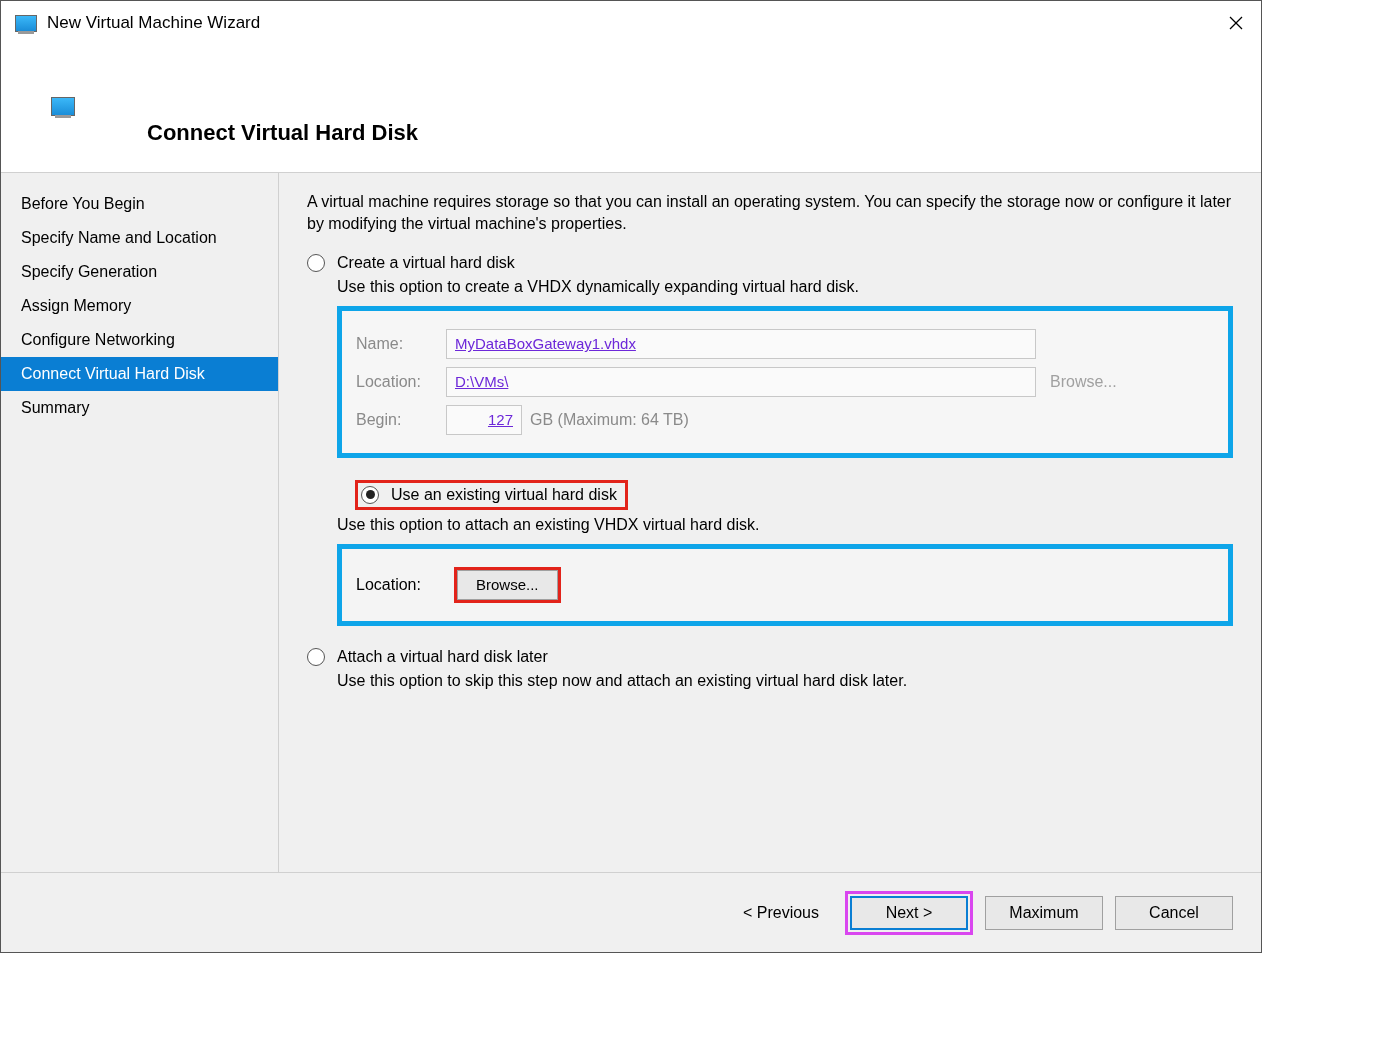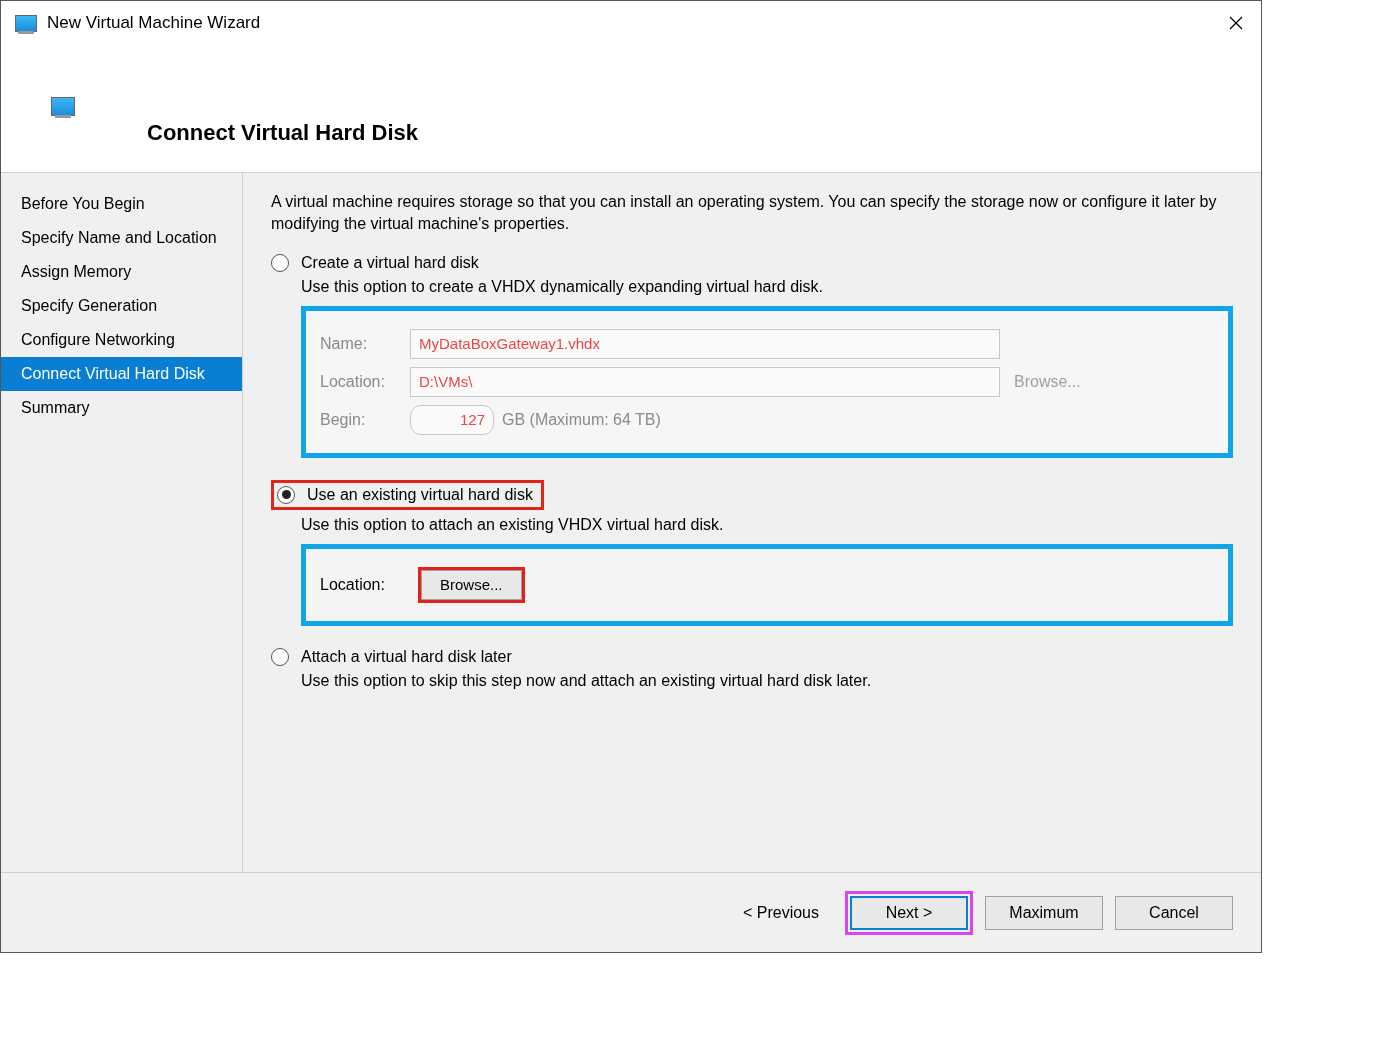--- a/index.html
+++ b/index.html
@@ -8,38 +8,38 @@
 .titlebar .app-icon { width: 22px; height: 17px; margin-right: 10px; background: linear-gradient(#3bb8f8,#1a8dd8); border: 1px solid #666; position: relative; }
 .titlebar .app-icon:after { content: ""; position: absolute; bottom: -3px; left: 2px; right: 2px; height: 3px; background: #999; }
 .titlebar .title { font-size: 17px; }
 .titlebar .close { margin-left: auto; width: 50px; height: 44px; display: flex; align-items: center; justify-content: center; cursor: pointer; }
 .titlebar .close svg { width: 14px; height: 14px; }
 .header { height: 128px; padding: 48px 0 0 50px; display: flex; align-items: center; border-bottom: 1px solid #d0d0d0; }
 .header .hicon { width: 24px; height: 19px; background: linear-gradient(#3bb8f8,#1a8dd8); border: 1px solid #666; position: relative; margin-right: 72px; align-self: flex-start; margin-top: 4px; }
 .header .hicon:after { content:""; position:absolute; bottom:-3px; left:3px; right:3px; height:3px; background:#999; }
 .header h1 { font-size: 22px; font-weight: 700; }
 .content { display: flex; position: absolute; top: 172px; bottom: 80px; left: 0; right: 0; background: #f0f0f0; }
-.sidebar { width: 242px; border-right: 1px solid #d0d0d0; padding-top: 14px; }
+.sidebar { width: 278px; border-right: 1px solid #d0d0d0; padding-top: 14px; }
 .sidebar .step { padding: 8px 20px; font-size: 16px; cursor: pointer; }
 .sidebar .step.active { background: #0a7ed3; color: #fff; }
 .main { flex: 1; padding: 18px 28px 0 28px; font-size: 16px; }
 .main .intro { line-height: 1.4; margin-bottom: 18px; }
 .optrow { display: flex; align-items: center; margin-bottom: 6px; }
 .radio { width: 18px; height: 18px; border: 1.5px solid #555; border-radius: 50%; margin-right: 12px; background: #fff; display: flex; align-items: center; justify-content: center; cursor: pointer; }
 .radio.checked:after { content:""; width: 9px; height: 9px; background: #222; border-radius: 50%; }
 .optdesc { margin-left: 30px; margin-top: 4px; margin-bottom: 10px; }
 .panel { border: 5px solid #0ea5e9; background: #f6f6f6; margin-left: 30px; padding: 10px 14px; margin-bottom: 22px; }
 .panel.disabled { color: #8a8a8a; }
 .prow { display: flex; align-items: center; margin: 8px 0; }
 .plabel { width: 90px; }
 input.txt { border: 1px solid #c8c8c8; background: #fff; height: 30px; padding: 0 8px; font-family: inherit; font-size: 15px; }
-.panel.disabled input.txt { color: #ef4444; background: #fafafa; }
+.panel.disabled input.txt { color: #6d28d9; background: #fafafa; text-decoration: underline; }
 .namefield { width: 590px; }
 .locfield { width: 590px; }
-.sizefield { width: 84px; text-align: right; border-radius: 11px; }
+.sizefield { width: 76px; text-align: right; }
 .sizeunit { margin-left: 8px; }
 .browse-dis { margin-left: 14px; color: #a0a0a0; }
 .sel-input { width: 570px; background: #0a7ed3; color: #fff; border: 1px solid #888; height: 28px; padding: 0 6px; font-family: inherit; font-size: 15px; }
 .btn { border: 1px solid #a0a0a0; background: #e8e8e8; height: 30px; padding: 0 18px; font-family: inherit; font-size: 15px; cursor: pointer; }
 .hl-red { border: 3px solid #e2231a; padding: 3px; display: inline-flex; align-items: center; }
 .hl-red-inner { border: 3px solid #e2231a; }
 .opt2-hl { display: inline-flex; align-items: center; padding: 3px 8px 3px 3px; }
 .bottom { position: absolute; bottom: 0; left: 0; right: 0; height: 80px; border-top: 1px solid #d0d0d0; background: #f0f0f0; display: flex; align-items: center; justify-content: flex-end; padding-right: 28px; gap: 12px; }
 .bottom .plain { background: transparent; border: none; font-size: 16px; padding: 0 14px; cursor: pointer; }
 .bottom .wbtn { width: 118px; height: 34px; border: 1px solid #a0a0a0; background: #e8e8e8; font-family: inherit; font-size: 16px; cursor: pointer; }
@@ -62,22 +62,22 @@
 
 <div class="header">
   <div class="hicon"></div>
   <h1>Connect Virtual Hard Disk</h1>
 </div>
 
 <div class="content">
   <div class="sidebar">
     <div class="step">Before You Begin</div>
     <div class="step">Specify Name and Location</div>
+    <div class="step">Specify Generation</div>
     <div class="step">Assign Memory</div>
-    <div class="step">Specify Generation</div>
     <div class="step">Configure Networking</div>
     <div class="step active">Connect Virtual Hard Disk</div>
     <div class="step">Summary</div>
   </div>
 
   <div class="main">
     <div class="intro">A virtual machine requires storage so that you can install an operating system. You can specify the storage now or configure it later by modifying the virtual machine's properties.</div>
 
     <div class="optrow">
       <span class="radio"></span>
@@ -94,21 +94,21 @@
         <input class="txt locfield" disabled="" value="D:\VMs\" style="">
         <span class="browse-dis">Browse...</span>
       </div>
       <div class="prow">
         <span class="plabel">Begin:</span>
         <input class="txt sizefield" disabled="" value="127" style="">
         <span class="sizeunit">GB (Maximum: 64 TB)</span>
       </div>
     </div>
 
-    <div style="margin-bottom:6px;">
+    <div style="margin-bottom:6px;margin-left:48px;">
       <span class="hl-red opt2-hl">
         <span class="radio checked"></span>
         <span>Use an existing virtual hard disk</span>
       </span>
     </div>
     <div class="optdesc">Use this option to attach an existing VHDX virtual hard disk.</div>
     <div class="panel" style="background:#f4f4f4;">
       <div class="prow">
         <span class="plabel" style="color:#000;">Location:</span>
         <span class="hl-red-inner" style="display:inline-flex; margin-left:8px;">

